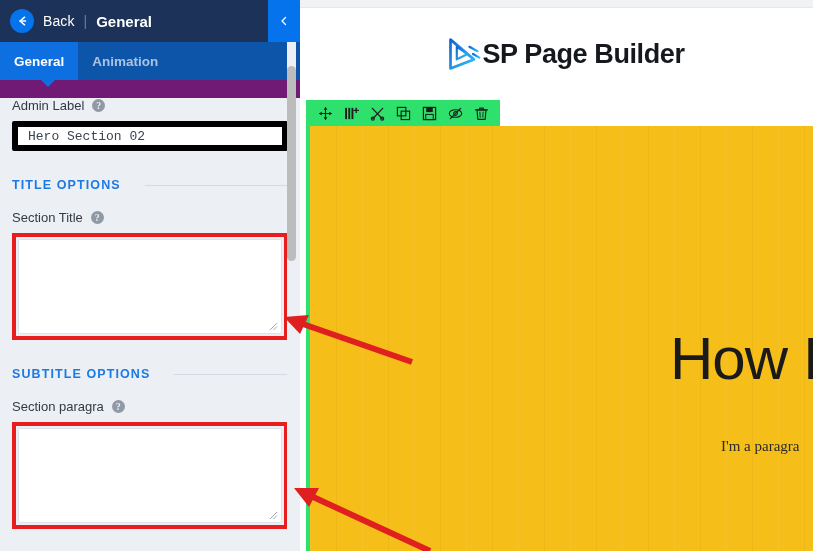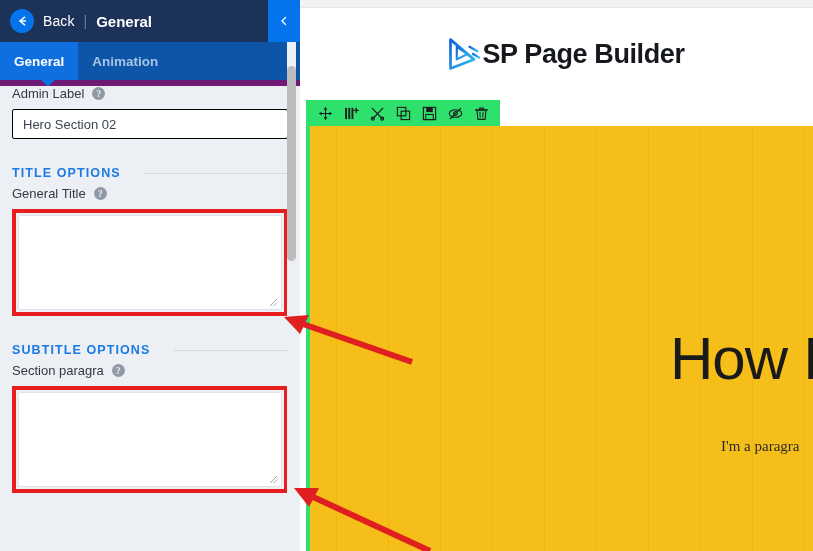--- a/index.html
+++ b/index.html
@@ -81,41 +81,41 @@
   .sb-body {
     position: relative;
     height: calc(551px - 42px - 38px);
     padding: 0 12px;
     background: #eceff3;
   }
 
   .field-label {
     display: flex; align-items: center;
     font-size: 13px; color: #333a44;
-    margin-top: 6px; margin-bottom: 8px;
+    margin-top: 18px; margin-bottom: 8px;
   }
   .help-icon {
     width: 13px; height: 13px; border-radius: 50%;
     background: #9099a6;
     color: #eceff3;
     font-size: 10px; font-weight: bold;
     line-height: 13px; text-align: center;
     margin-left: 8px;
     font-family: "Liberation Serif", serif;
     cursor: pointer;
   }
   .text-input {
     width: 100%; height: 30px;
     background: #ffffff;
-    border: 1px solid #000000;
+    border: 6px solid #000000;
     border-radius: 2px;
     font-size: 13px;
     color: #3b4350;
     padding: 0 10px;
-    font-family: Liberation Sans, sans-serif;
+    font-family: Liberation Mono, monospace;
     outline: none;
   }
 
   .section-head {
     display: flex; align-items: center;
     margin-top: 27px;
     gap: 12px;
   }
   .section-head .sh-text {
     color: #1b7ae5;
@@ -318,21 +318,21 @@
         <span class="help-icon">?</span>
       </div>
       <input class="text-input" type="text" value="Hero Section 02" style="">
 
       <div class="section-head">
         <span class="sh-text">TITLE OPTIONS</span>
         <span class="sh-line"></span>
       </div>
 
       <div class="field-label">
-        <span>General Title</span>
+        <span>Section Title</span>
         <span class="help-icon">?</span>
       </div>
       <div class="hl-box">
         <div class="ta-wrap">
           <textarea class="ta" style=""></textarea>
           <svg class="ta-grip" viewBox="0 0 10 10">
             <line x1="9" y1="2" x2="2" y2="9" stroke="#8b9099" stroke-width="0.8"></line>
             <line x1="9" y1="5.5" x2="5.5" y2="9" stroke="#8b9099" stroke-width="0.8"></line>
           </svg>
         </div>

